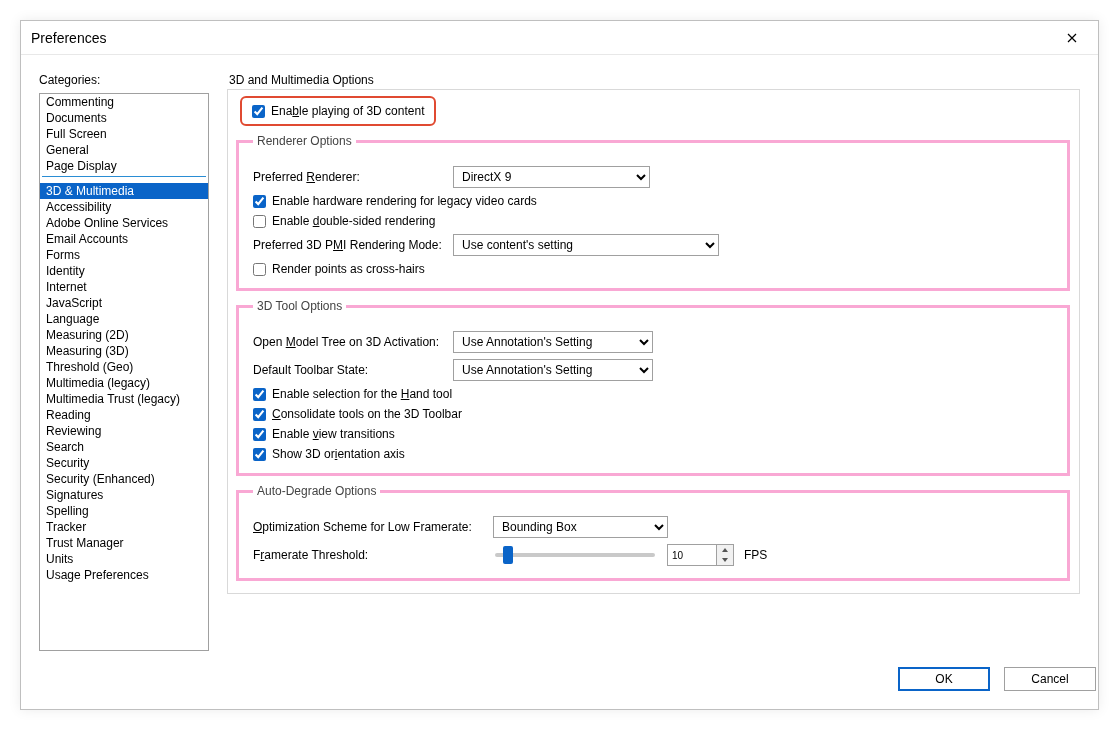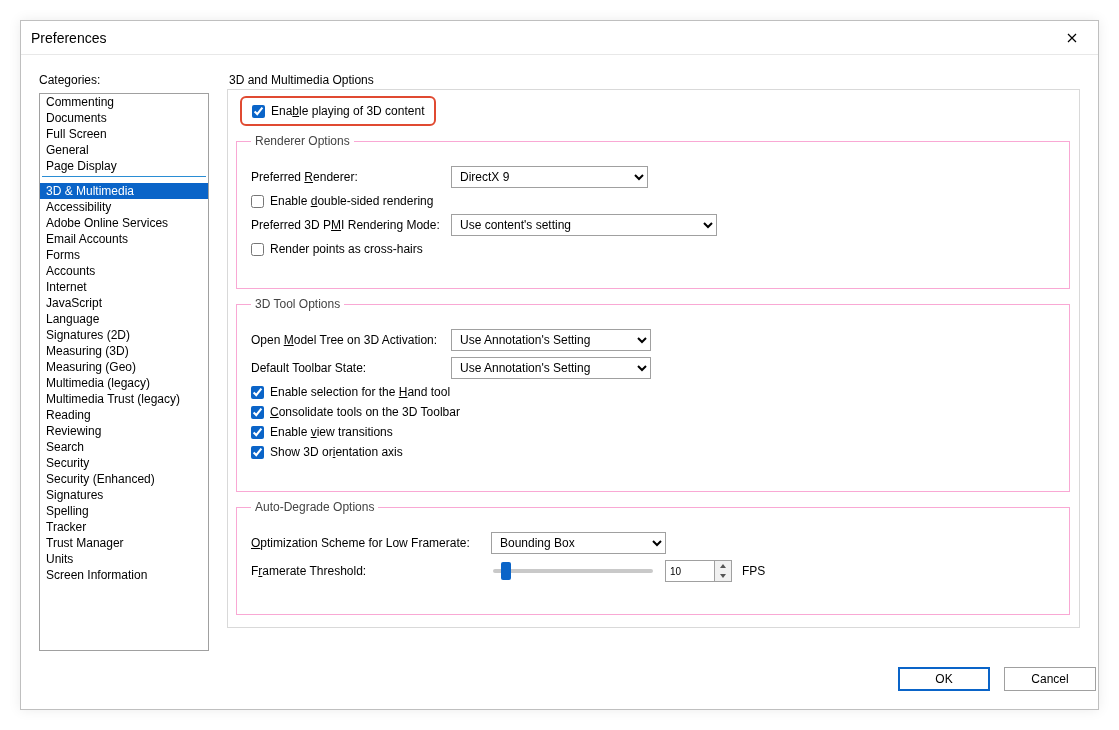--- a/index.html
+++ b/index.html
@@ -33,23 +33,23 @@
     background:#fff;
     scrollbar-width: auto;
   }
   .cat-item { padding:1px 6px; white-space:nowrap; cursor:default; }
   .cat-item.selected { background:#0a64c8; color:#fff; }
   .cat-sep { height:0; border-top:1px solid #2a8dd4; margin:2px 2px 6px 2px; }
   .right-col { flex:1 1 auto; display:flex; flex-direction:column; }
   .panel-title { margin:0 0 2px 2px; }
 
   fieldset.group {
-    border:1px solid #f9a8d4;
+    border:3px solid #f9a8d4;
     margin: 8px 1px 0 0;
-    padding: 12px 14px 26px 14px;
+    padding: 12px 14px 6px 14px;
   }
   fieldset.group > legend { padding:0 4px; color:#444; }
   .highlight {
     border:2px solid #e04a31;
     border-radius:6px;
     padding: 6px 10px;
     display:inline-block;
     margin: 2px 0 0 4px;
   }
   .row { display:flex; align-items:center; gap:10px; margin:6px 0; }
@@ -115,40 +115,40 @@
           <div class="cat-item">Documents</div>
           <div class="cat-item">Full Screen</div>
           <div class="cat-item">General</div>
           <div class="cat-item">Page Display</div>
           <div class="cat-sep"></div>
           <div class="cat-item selected">3D &amp; Multimedia</div>
           <div class="cat-item">Accessibility</div>
           <div class="cat-item">Adobe Online Services</div>
           <div class="cat-item">Email Accounts</div>
           <div class="cat-item">Forms</div>
-          <div class="cat-item">Accounts</div>
+          <div class="cat-item">Identity</div>
           <div class="cat-item">Internet</div>
           <div class="cat-item">JavaScript</div>
           <div class="cat-item">Language</div>
-          <div class="cat-item">Signatures (2D)</div>
+          <div class="cat-item">Measuring (2D)</div>
           <div class="cat-item">Measuring (3D)</div>
-          <div class="cat-item">Measuring (Geo)</div>
+          <div class="cat-item">Threshold (Geo)</div>
           <div class="cat-item">Multimedia (legacy)</div>
           <div class="cat-item">Multimedia Trust (legacy)</div>
           <div class="cat-item">Reading</div>
           <div class="cat-item">Reviewing</div>
           <div class="cat-item">Search</div>
           <div class="cat-item">Security</div>
           <div class="cat-item">Security (Enhanced)</div>
           <div class="cat-item">Signatures</div>
           <div class="cat-item">Spelling</div>
           <div class="cat-item">Tracker</div>
           <div class="cat-item">Trust Manager</div>
           <div class="cat-item">Units</div>
-          <div class="cat-item">Screen Information</div>
+          <div class="cat-item">Usage Preferences</div>
         </div>
     </div>
 
     <div class="right-col">
       <div class="panel-title">3D and Multimedia Options</div>
       <div class="panelbox">
 
         <span class="highlight">
           <label class="chk" style="margin:0">
             <input type="checkbox" checked="" style="">
@@ -157,20 +157,24 @@
         </span>
 
         <fieldset class="group">
           <legend>Renderer Options</legend>
           <div class="row">
             <label class="lab">Preferred <span class="under">R</span>enderer:</label>
             <select class="sel-160">
               <option>DirectX 9</option>
             </select>
           </div>
+          <label class="chk">
+            <input type="checkbox" checked="" style="">
+            <span>Enable hardware rendering for legacy video cards</span>
+          </label>
           <label class="chk">
             <input type="checkbox" style="">
             <span>Enable <span class="under">d</span>ouble-sided rendering</span>
           </label>
           <div class="row">
             <label class="lab">Preferred 3D P<span class="under">M</span>I Rendering Mode:</label>
             <select class="sel-260">
               <option>Use content's setting</option>
             </select>
           </div>

